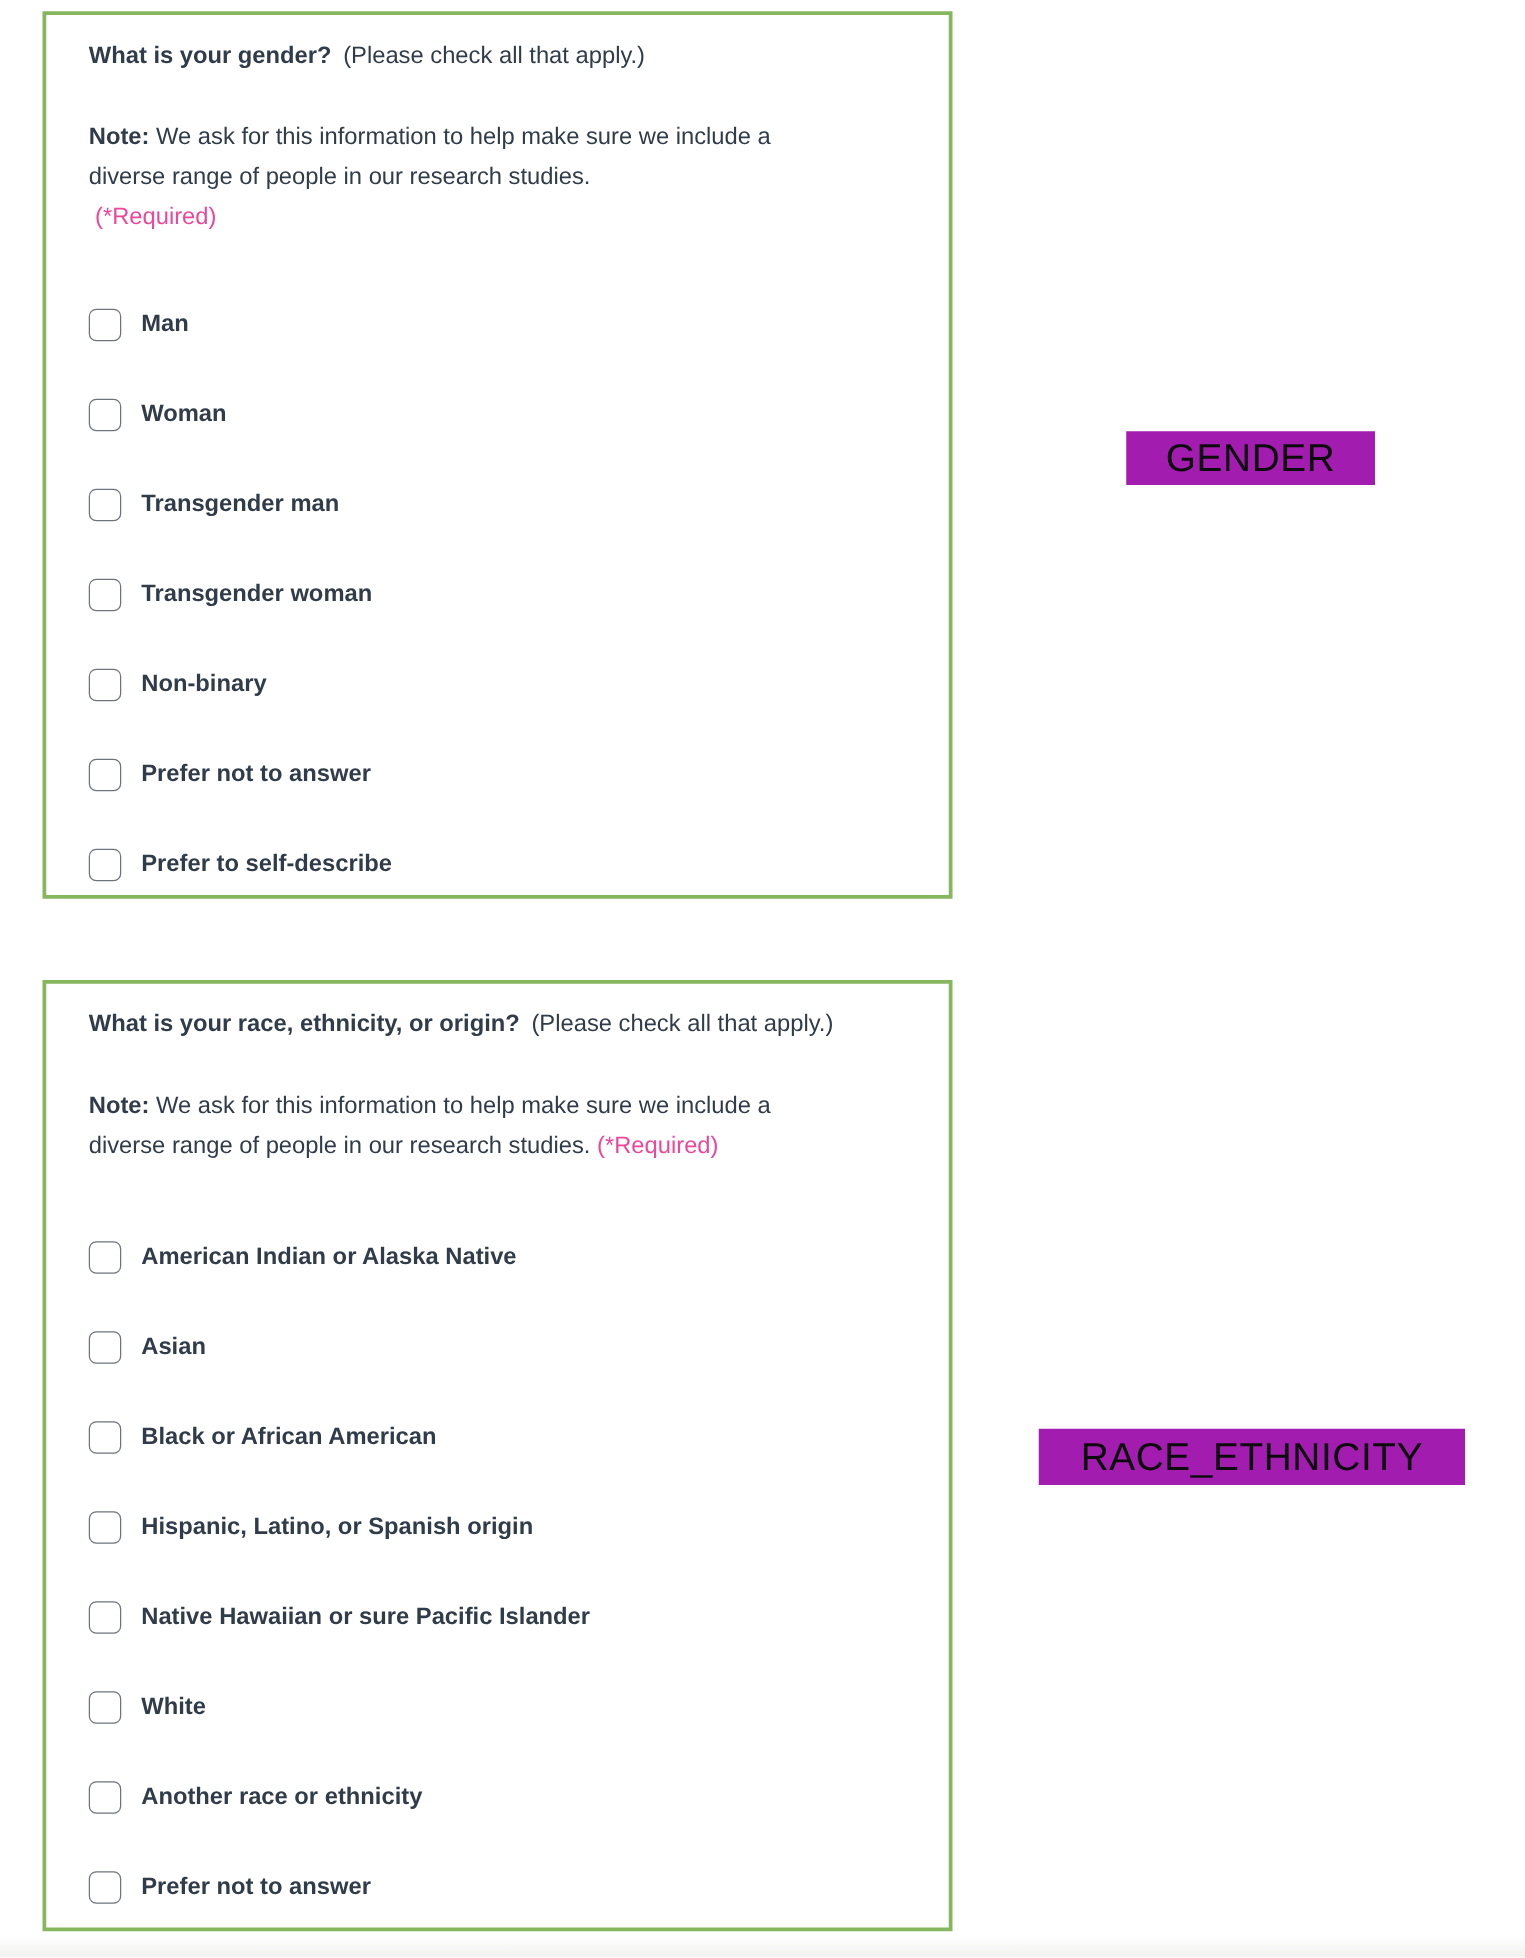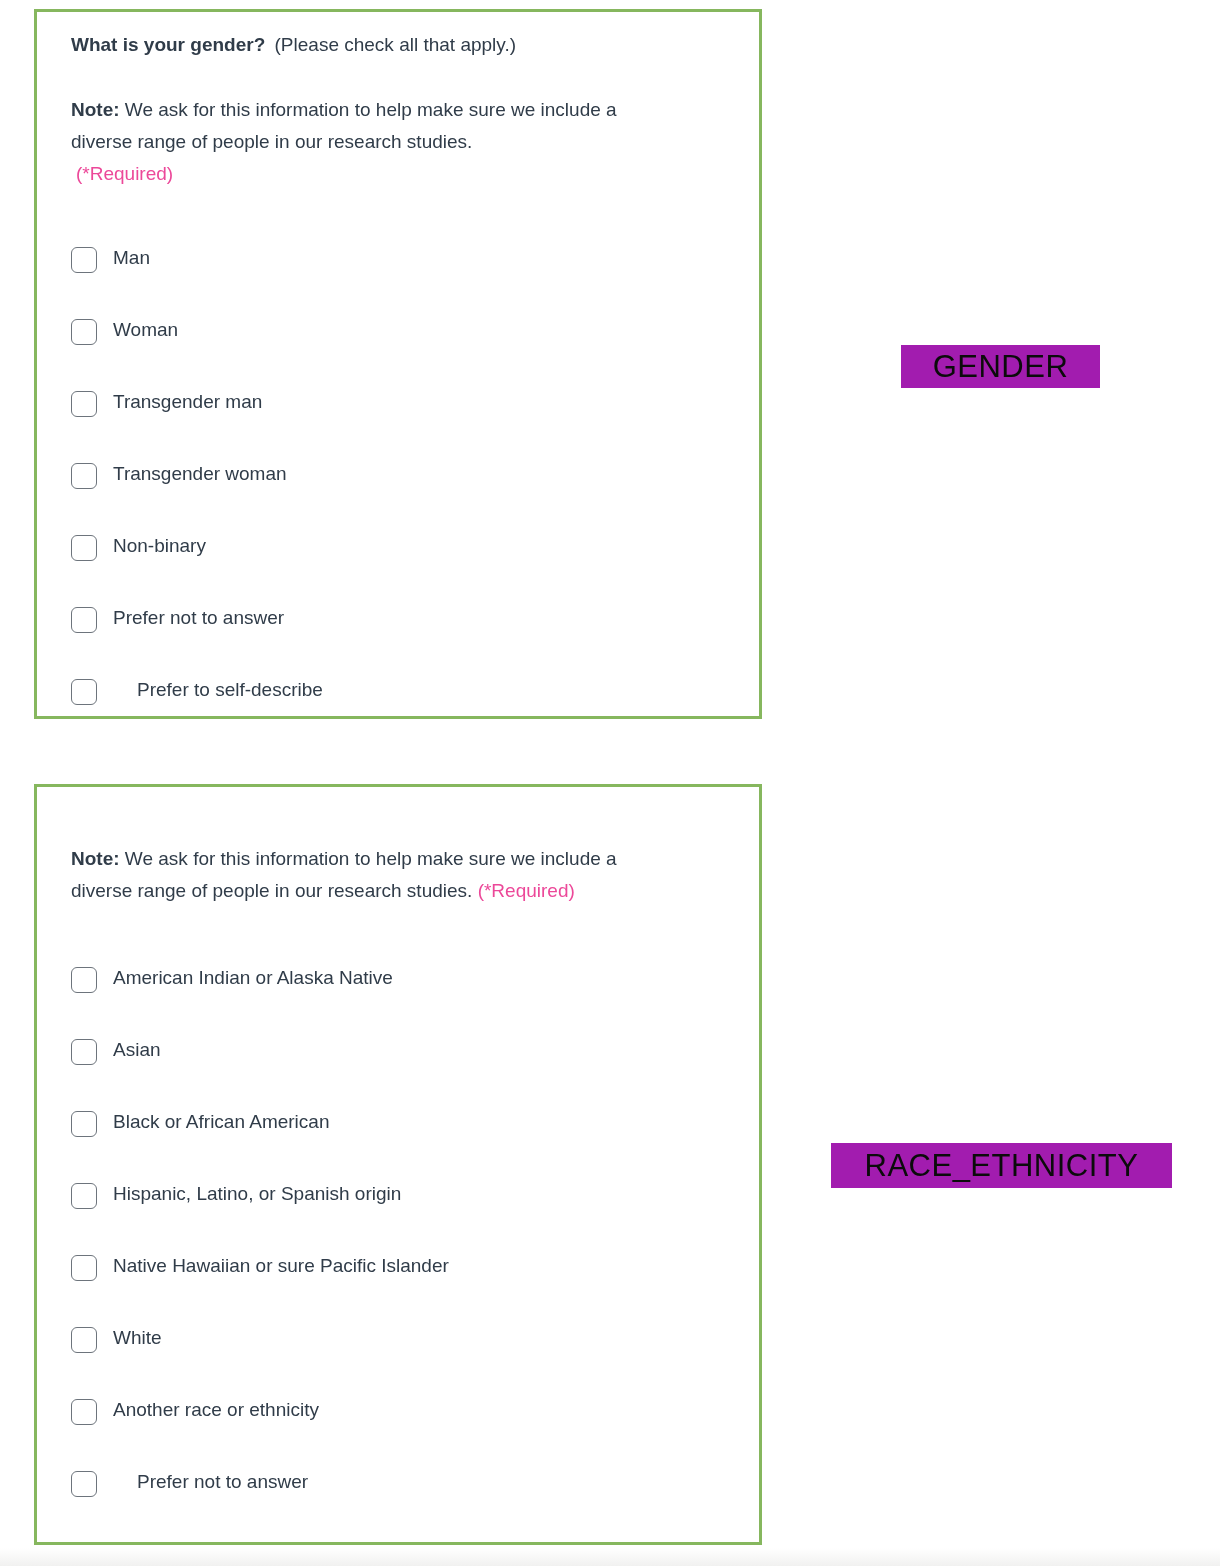--- a/index.html
+++ b/index.html
@@ -48,26 +48,27 @@
   .required-line {
     margin: 0;
     padding-left: 5px;
     font-size: 19px;
     line-height: 32px;
   }
   .options { margin-top: 57px; }
   .card-2 .options { margin-top: 60px; }
   .option-row {
     display: flex;
-    align-items: flex-start;
+    align-items: center;
     height: 26px;
     margin-bottom: 46px;
     cursor: pointer;
-  }
-  .option-row:last-child { margin-bottom: 0; gap: 24px; }
+    font-weight: bold;
+  }
+  .option-row:last-child { margin-bottom: 0; }
   .checkbox {
     flex: 0 0 auto;
     width: 26px;
     height: 26px;
     box-sizing: border-box;
     border: 1.5px solid #6d747c;
     border-radius: 6px;
     background: #ffffff;
   }
   .option-label {
@@ -150,20 +151,24 @@
           <span class="option-label">Prefer not to answer</span>
         </div>
         <div class="option-row">
           <span class="checkbox"></span>
           <span class="option-label">Prefer to self-describe</span>
         </div>
       </div>
   </div>
 
   <div class="qcard card-2">
+    <div class="qtitle">
+      <span class="bold">What is your race, ethnicity, or origin?</span>
+      <span class="suffix">(Please check all that apply.)</span>
+    </div>
     <p class="qnote">
       <span class="note-bold">Note:</span>
       <span>We ask for this information to help make sure we include a diverse range of people in our research studies.</span>
       <span class="required">(*Required)</span>
     </p>
     <div class="options">
         <div class="option-row">
           <span class="checkbox"></span>
           <span class="option-label">American Indian or Alaska Native</span>
         </div>

